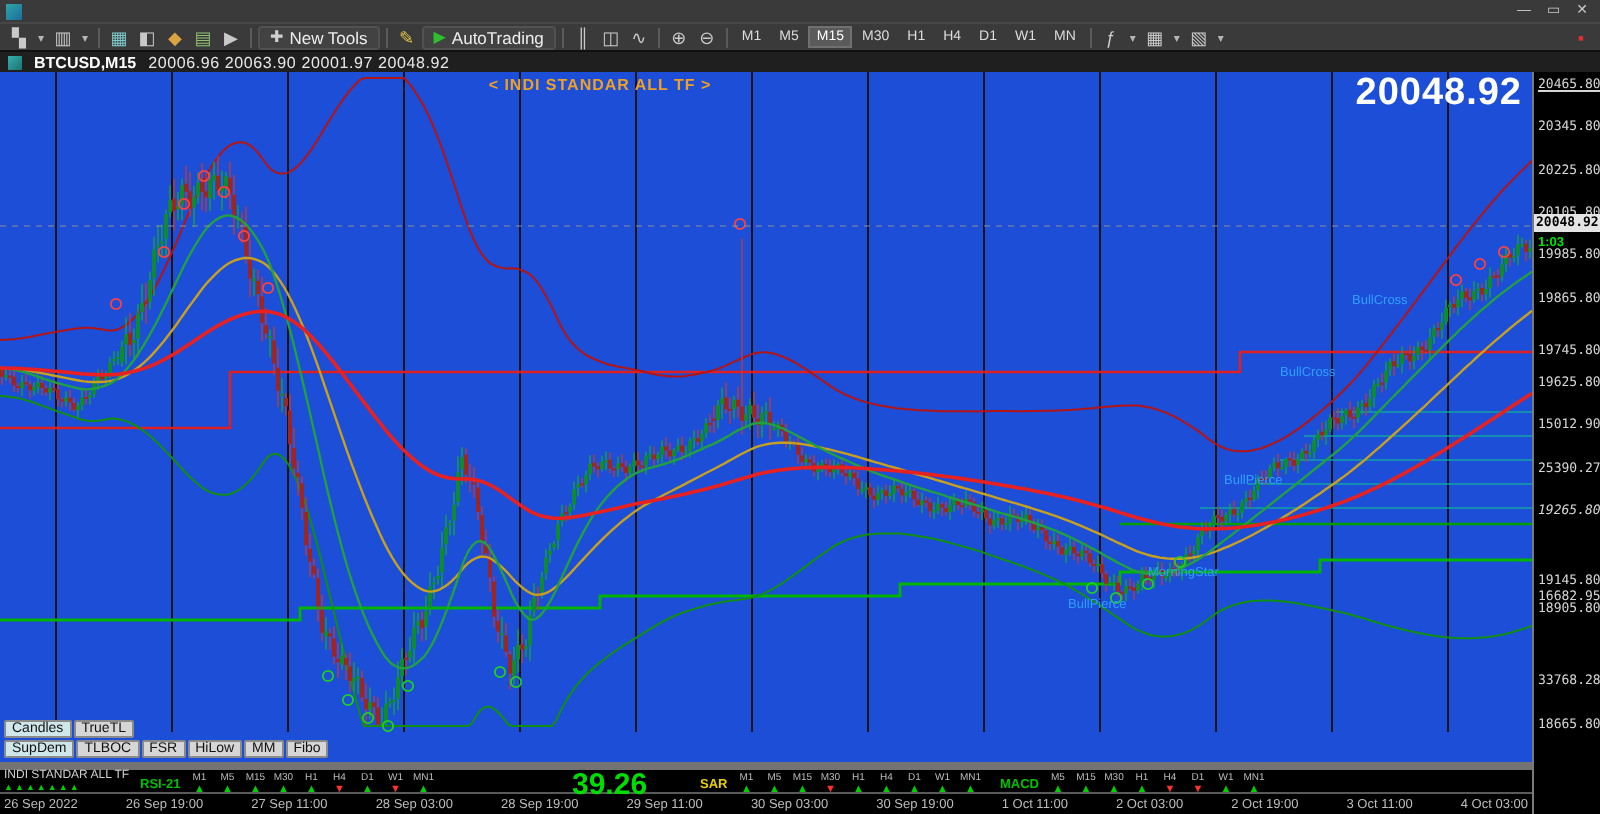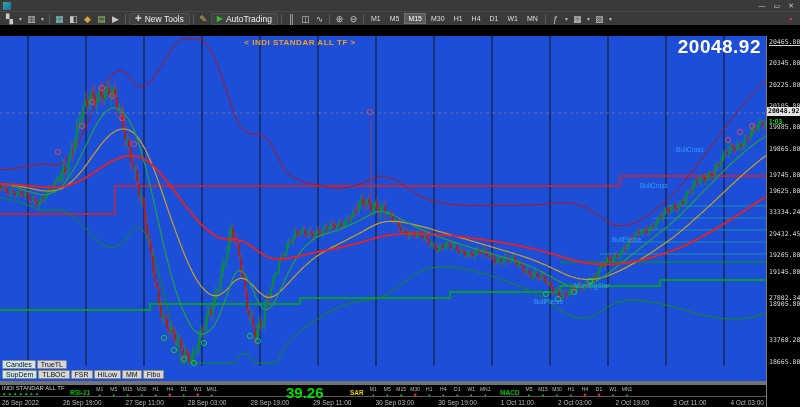--- a/index.html
+++ b/index.html
@@ -149,20 +149,25 @@
         <span class="tb-icon">▦</span>
         <span class="tb-caret">▾</span>
         <span class="tb-icon">▧</span>
         <span class="tb-caret">▾</span>
       </span>
       <span class="tb-group" style="margin-left: auto;">
         <span class="tb-icon" style="color: rgb(224, 48, 48);">▪</span>
       </span>
     </div>
 
+  <div id="titlebar">
+    <span class="sym-icon"></span>
+    <span id="chart-symbol">BTCUSD,M15</span>
+    <span id="chart-ohlc">20006.96 20063.90 20001.97 20048.92</span>
+  </div>
 
   <div id="chart-area">
     <svg id="chart-svg" width="766" height="330">
         <line x1="28" y1="0" x2="28" y2="330" stroke="#151515" stroke-width="1"></line>
         <line x1="86" y1="0" x2="86" y2="330" stroke="#151515" stroke-width="1"></line>
         <line x1="144" y1="0" x2="144" y2="330" stroke="#151515" stroke-width="1"></line>
         <line x1="202" y1="0" x2="202" y2="330" stroke="#151515" stroke-width="1"></line>
         <line x1="260" y1="0" x2="260" y2="330" stroke="#151515" stroke-width="1"></line>
         <line x1="318" y1="0" x2="318" y2="330" stroke="#151515" stroke-width="1"></line>
         <line x1="376" y1="0" x2="376" y2="330" stroke="#151515" stroke-width="1"></line>
@@ -1007,25 +1012,25 @@
   <div id="scale-col">
     <div id="scale-labels">
         <div class="scale-label" style="top: 3px; text-decoration: underline;">20465.80</div>
         <div class="scale-label" style="top: 24.3px;">20345.80</div>
         <div class="scale-label" style="top: 45.6px;">20225.80</div>
         <div class="scale-label" style="top: 66.9px;">20105.80</div>
         <div class="scale-label" style="top: 88.2px;">19985.80</div>
         <div class="scale-label" style="top: 109.5px;">19865.80</div>
         <div class="scale-label" style="top: 136px;">19745.80</div>
         <div class="scale-label" style="top: 152.1px;">19625.80</div>
-        <div class="scale-label" style="top: 173.4px;">33334.24</div>
-        <div class="scale-label" style="top: 194.7px;">29432.45</div>
-        <div class="scale-label" style="top: 216px;">19265.80</div>
-        <div class="scale-label" style="top: 233px; text-align: right;">19145.80</div>
-        <div class="scale-label" style="top: 258.6px;">27802.34</div>
+        <div class="scale-label" style="top: 173.4px;">15012.90</div>
+        <div class="scale-label" style="top: 194.7px;">25390.27</div>
+        <div class="scale-label" style="top: 216px; font-style: italic;">19265.80</div>
+        <div class="scale-label" style="top: 251px; text-align: right;">19145.80</div>
+        <div class="scale-label" style="top: 258.6px;">16682.95</div>
         <div class="scale-label" style="top: 265px;">18905.80</div>
         <div class="scale-label" style="top: 301.2px;">33768.28</div>
         <div class="scale-label" style="top: 322.5px;">18665.80</div>
       </div>
     <div id="price-box">20048.92</div>
     <div id="countdown">1:03</div>
   </div>
 
   <div id="subwindow">
     <div id="panel-left">

